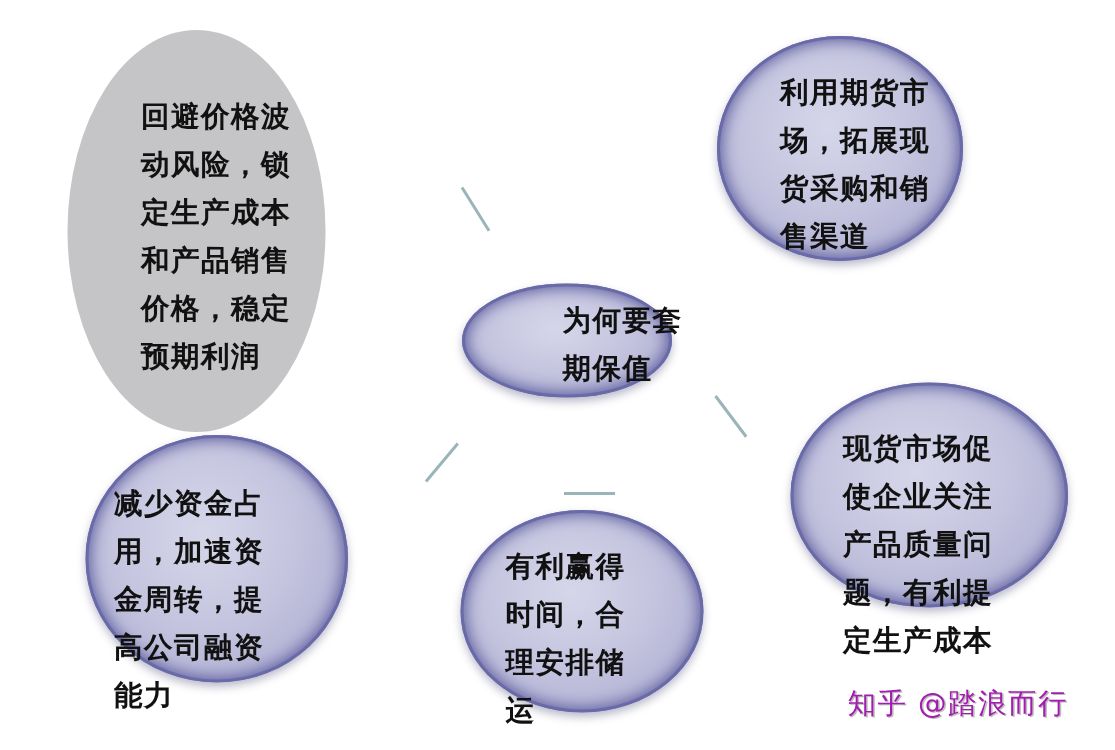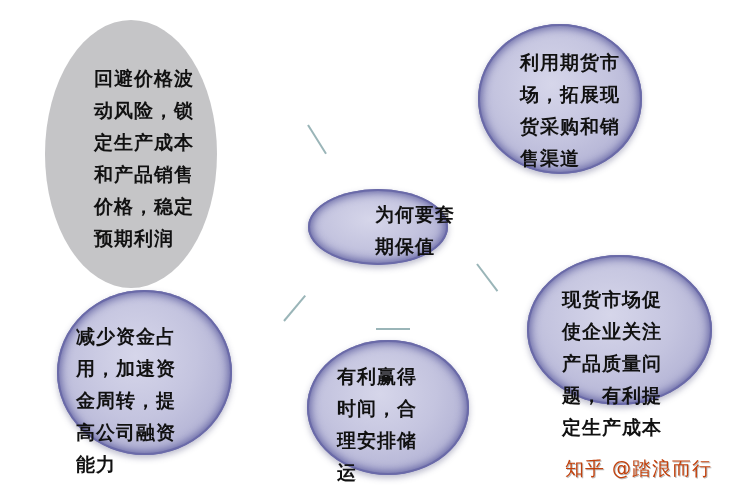--- a/index.html
+++ b/index.html
@@ -7,21 +7,21 @@
          font-family:"DejaVu Sans", sans-serif; }
   .node { position:absolute; border-radius:50%; box-sizing:border-box; }
   .blue {
     background: radial-gradient(ellipse at 45% 40%, #d6d6ea 0%, #c4c4df 45%, #b2b2d4 75%, #9898c4 100%);
     box-shadow: inset 0 0 0 2px #6a6aa8, inset 0 0 10px 3px #5c5c9e, 0 3px 6px rgba(60,60,110,0.35);
   }
   .grey { background:#c5c5c7; }
   .txt { position:absolute; color:#111; font-size:19px; line-height:32px; font-weight:bold;
          letter-spacing:1px; white-space:pre-line; }
   .conn { position:absolute; height:2px; background:#9ab5b8; transform-origin:0 50%; }
-  .wm { position:absolute; color:#c2410c; font-size:19px; letter-spacing:1px;
+  .wm { position:absolute; color:#a21caf; font-size:19px; letter-spacing:1px;
         text-shadow:1px 1px 0 #bdbdbd; }
 </style>
 </head>
 <body>
 
 <div class="conn" style="left:308px;top:124px;width:34px;transform:rotate(58deg);"></div>
 <div class="conn" style="left:477px;top:263px;width:34px;transform:rotate(53deg);"></div>
 <div class="conn" style="left:284px;top:320px;width:33px;transform:rotate(-50deg);"></div>
 <div class="conn" style="left:376px;top:328px;width:34px;"></div>
 
@@ -51,18 +51,18 @@
 定生产成本</div>
 
 <div class="node blue" style="left:57px;top:290px;width:175px;height:165px;"></div>
 <div class="txt" style="left:76px;top:320px;">减少资金占
 用，加速资
 金周转，提
 高公司融资
 能力</div>
 
 <div class="node blue" style="left:307px;top:340px;width:162px;height:135px;"></div>
-<div class="txt" style="left:337px;top:362px;font-family:Liberation Mono, monospace;">有利赢得
+<div class="txt" style="left:337px;top:362px;">有利赢得
 时间，合
 理安排储
 运</div>
 
 <div class="wm" style="left:565px;top:456px;">知乎 @踏浪而行</div>
 
 </body></html>

